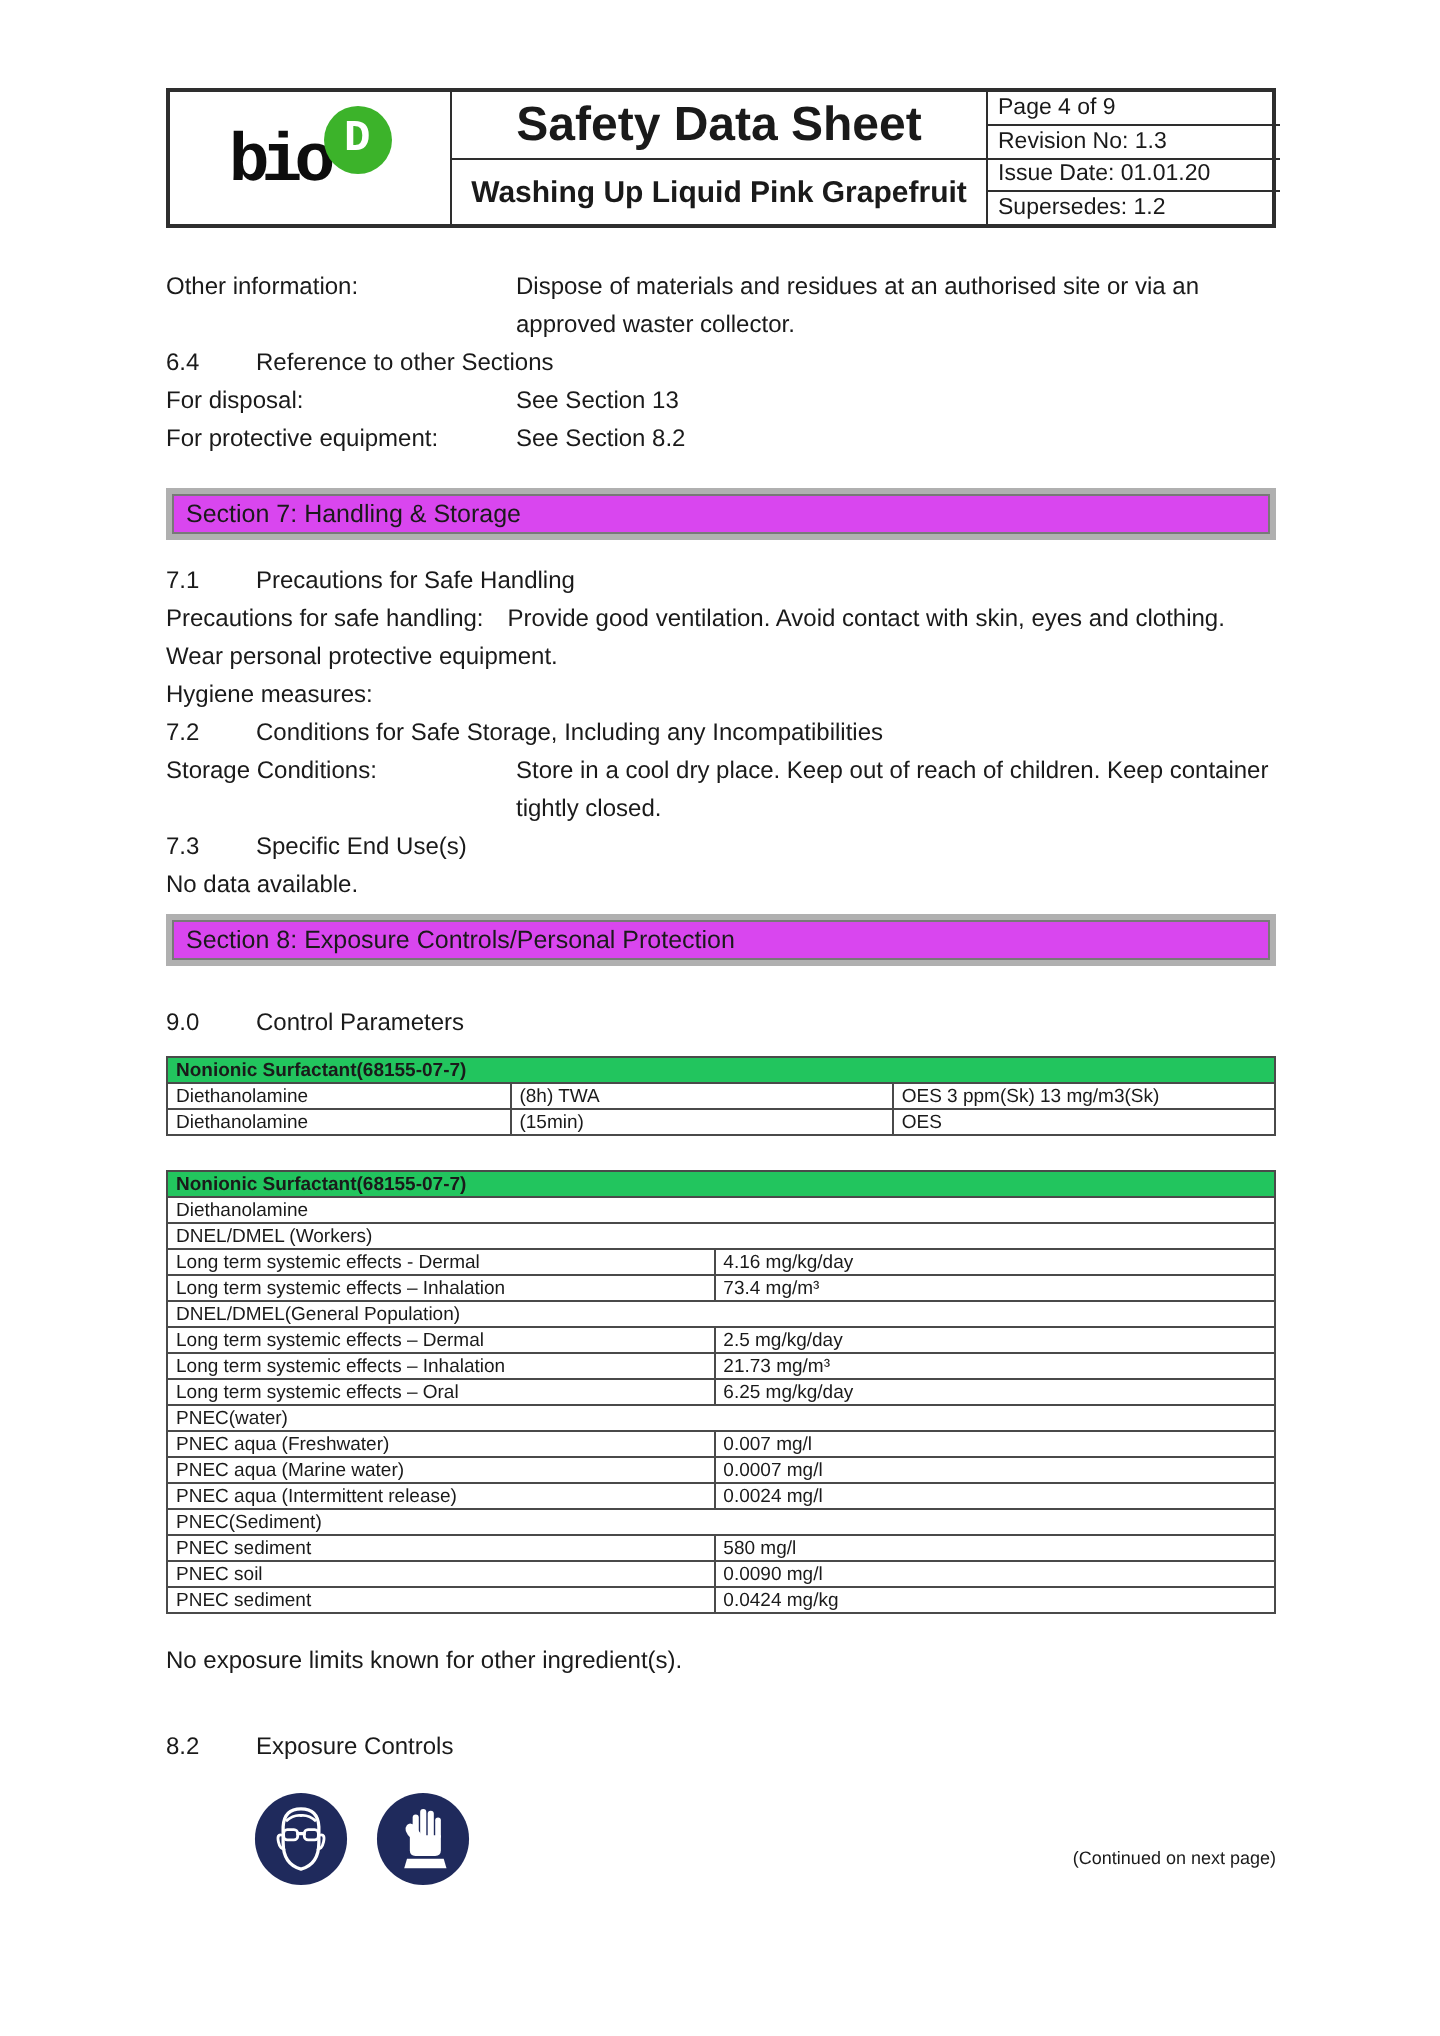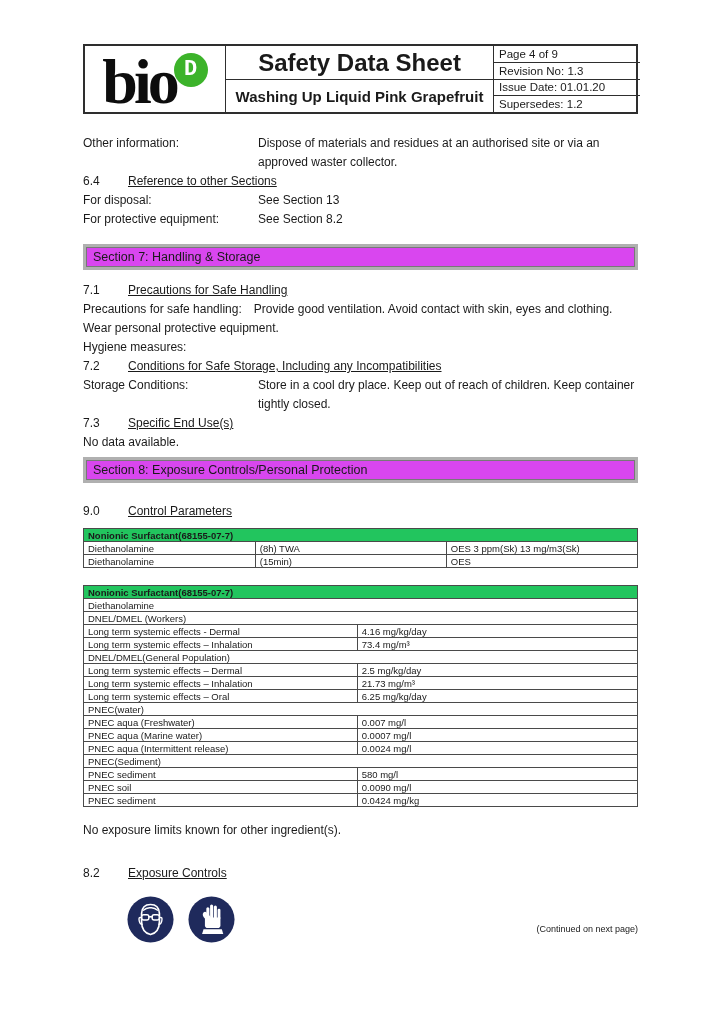--- a/index.html
+++ b/index.html
@@ -11,22 +11,22 @@
   .page{padding:44px 82px 0 83px;box-sizing:border-box;}
 
   
   .hdr{
     display:grid;grid-template-columns:140px 269px 146px;
     border:2px solid #2e2e2e;height:70px;box-sizing:border-box;
   }
   .hdr-logo-cell{display:flex;align-items:center;justify-content:center;}
   .logo{position:relative;display:flex;align-items:flex-start;}
   .logo-text{
-    font-family:Liberation Serif, serif;
-    font-weight:bold;font-size:64px;line-height:50px;letter-spacing:-4px;color:#0d0d0d;
+    font-family:Liberation Mono, monospace;
+    font-weight:bold;font-size:34px;line-height:50px;letter-spacing:-4px;color:#0d0d0d;
     margin-top:6px;
   }
   .logo-badge{
     width:34px;height:34px;border-radius:50%;background:#3cb32a;
     color:#ffffff;font-weight:bold;font-size:22px;line-height:34px;text-align:center;
     font-family:"Liberation Mono","DejaVu Sans Mono",monospace;
     margin-left:-2px;margin-top:2px;
   }
   .hdr-title-cell{
     border-left:1.5px solid #2e2e2e;border-right:1.5px solid #2e2e2e;
@@ -47,21 +47,21 @@
   }
   .hdr-info-row:last-child{border-bottom:none;}
 
   
   .block{margin-top:20px;}
   .trow{display:flex;font-size:12px;line-height:19px;}
   .trow .label{width:175px;flex:none;}
   .trow .val{flex:1;}
   .heading{font-size:12px;line-height:19px;}
   .heading .num{display:inline-block;width:45px;}
-  .heading .ht{text-decoration:underline;margin-top:25px;}
+  .heading .ht{margin-top:25px;}
   .para{font-size:12px;line-height:19px;}
   .para .gap{display:inline-block;width:12px;}
   .plain{font-size:12px;line-height:19px;}
 
   
   .section-bar{
     border:1px solid #787878;
     box-shadow:0 0 0 3px #b0b0b0;
     background:#d946ef;
     padding:2px 6px;

